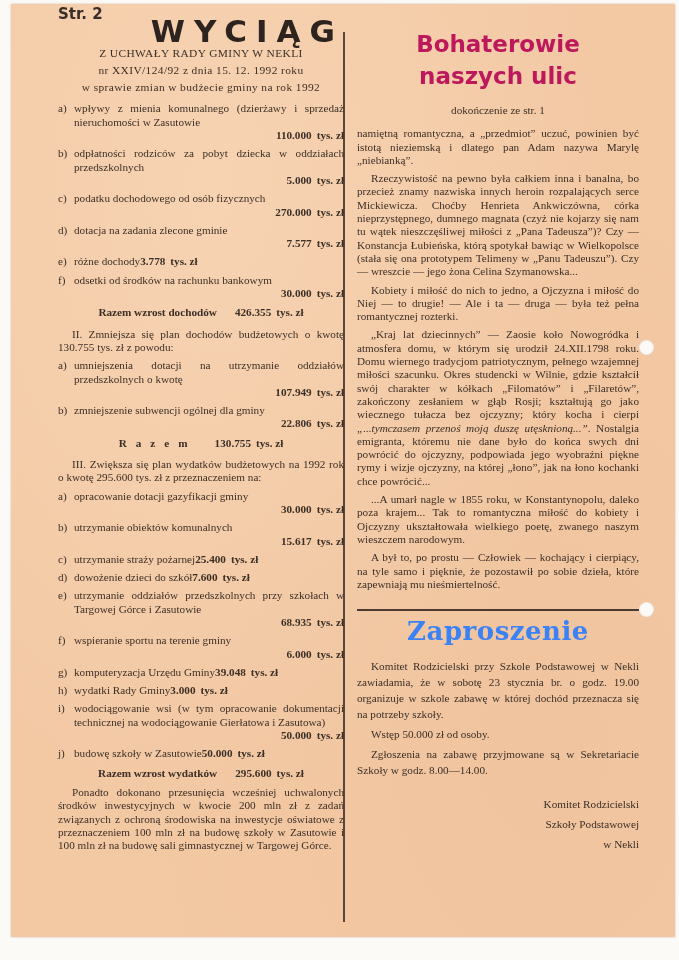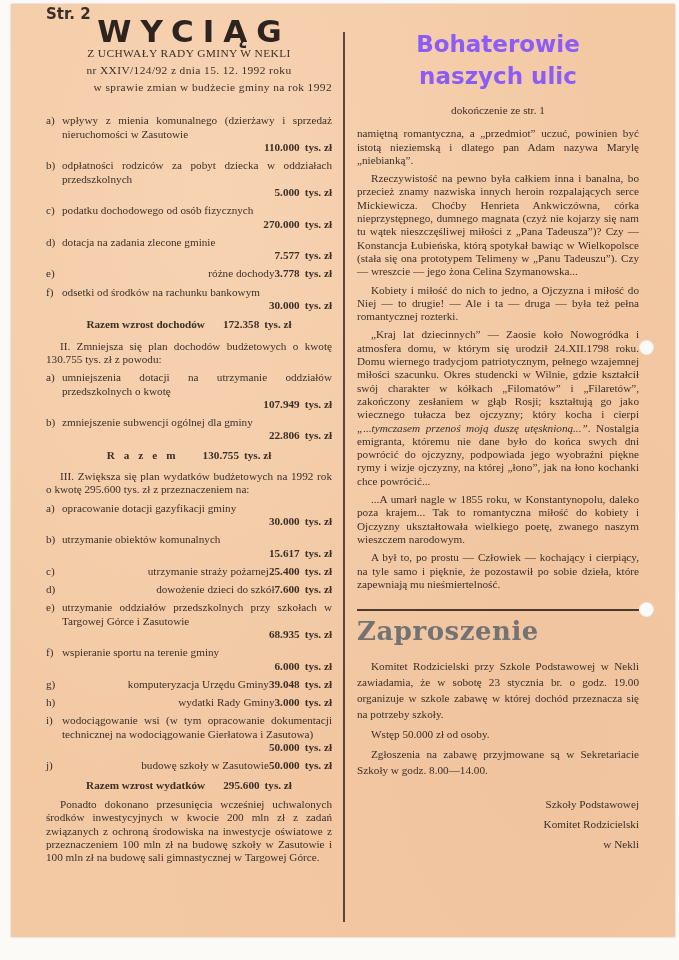--- a/index.html
+++ b/index.html
@@ -6,61 +6,61 @@
   body{width:679px;height:960px;background:#fbfaf7;position:relative;overflow:hidden;
        font-family:"Liberation Serif","DejaVu Serif",serif;color:#3b2f27;}
   .paper{position:absolute;left:11px;top:4px;width:664px;height:933px;
          background:#f3c9a4;
          background-image:radial-gradient(ellipse at 30% 20%,rgba(255,230,205,.35),transparent 60%),
                           radial-gradient(ellipse at 80% 80%,rgba(230,180,140,.25),transparent 60%);
          box-shadow:0 0 2px rgba(120,80,50,.35);}
   .hole{position:absolute;width:15px;height:15px;border-radius:50%;background:#fbfaf7;
         box-shadow:inset 0 0 2px rgba(0,0,0,.15);}
   .col-rule{position:absolute;left:343px;top:32px;width:1.5px;height:890px;background:#5b463a;}
-  .left{position:absolute;left:46px;top:8px;width:286px;font-size:11.2px;line-height:13.3px;}
+  .left{position:absolute;left:58px;top:8px;width:286px;font-size:11.2px;line-height:13.3px;}
   .right{position:absolute;left:357px;top:28px;width:282px;font-size:11.2px;line-height:13.3px;}
   .pageno{font-family:"DejaVu Sans",sans-serif;font-size:15px;font-weight:bold;color:#3a2e28;margin:0 0 2px 0;}
-  .wyciag{font-family:"DejaVu Sans",sans-serif;font-weight:bold;font-size:31px;letter-spacing:9px;text-align:center;margin:4px 0 8px 10px;color:#2e241f;}
+  .wyciag{font-family:"DejaVu Sans",sans-serif;font-weight:bold;font-size:31px;letter-spacing:9px;text-align:right;margin:4px 0 8px 10px;color:#2e241f;}
   .sub{text-align:center;margin:0 0 4px 0;font-size:11.4px;letter-spacing:.4px;}
   .p{margin:0;text-indent:14px;text-align:justify;}
   .item{display:flex;margin:5px 0 0 0;}
   .item .lbl{width:16px;flex:none;}
   .item .txt{flex:1;text-align:justify;}
   .amt{display:flex;justify-content:flex-end;font-weight:bold;}
   .amt .u{font-weight:bold;margin-left:5px;}
-  .inline-amt{display:flex;justify-content:flex-end;}
+  .inline-amt{display:flex;justify-content:flex-start;}
   .total{display:flex;justify-content:center;font-weight:bold;margin:6px 0 6px 0;}
   .total .lab{margin-right:18px;}
   .total .lab.sp{letter-spacing:9px;}
-  h2.boh{font-family:"DejaVu Sans",sans-serif;font-weight:bold;font-size:23px;line-height:32px;text-align:center;margin:0 0 12px 0;color:#8b5cf6;}
+  h2.boh{font-family:"DejaVu Sans",sans-serif;font-weight:bold;font-size:23px;line-height:32px;text-align:center;margin:0 0 12px 0;color:#be185d;}
   .cont{text-align:center;margin:0 0 10px 0;}
   .rp{margin:0 0 5px 0;text-indent:14px;text-align:justify;}
   .rp.first{text-indent:0;}
   .sig{text-align:right;margin:10px 0 0 0;}
   .hr{height:2px;background:#4d3b30;margin:18px 0 14px 0;}
-  h2.zap{font-family:"DejaVu Serif",serif;font-weight:bold;font-size:26px;text-align:left;margin:0 0 20px 0;color:#737373;letter-spacing:.5px;}
+  h2.zap{font-family:"DejaVu Serif",serif;font-weight:bold;font-size:26px;text-align:center;margin:0 0 20px 0;color:#3b82f6;letter-spacing:.5px;}
   .zp{margin:0 0 4px 0;text-indent:14px;text-align:justify;line-height:16px;}
   .sigblock{text-align:right;margin-top:16px;line-height:20px;}
   em{font-style:italic;}
 </style>
 </head>
 <body>
 
 <div class="paper">
   <div class="hole" style="left:628px;top:336px;"></div>
   <div class="hole" style="left:628px;top:598px;"></div>
 </div>
 <div class="col-rule"></div>
 
 <div class="left">
   <div class="pageno">Str. 2</div>
   <div class="wyciag">WYCIĄG</div>
   <div class="sub">Z UCHWAŁY RADY GMINY W NEKLI</div>
   <div class="sub">nr XXIV/124/92 z dnia 15. 12. 1992 roku</div>
-  <div class="sub" style="margin-bottom:20px;text-align:right;">w sprawie zmian w budżecie gminy na rok 1992</div>
+  <div class="sub" style="margin-bottom:8px;">w sprawie zmian w budżecie gminy na rok 1992</div>
 
   <div id="s1">
       <div class="item-wrap">
         <div class="item">
           <span class="lbl">a)</span>
           <span class="txt">wpływy z mienia komunalnego (dzierżawy i sprzedaż nieruchomości w Zasutowie</span>
         </div>
         <span class="amt">
           <span>110.000</span>
           <span class="u">tys. zł</span>
@@ -113,21 +113,21 @@
           <span class="lbl">f)</span>
           <span class="txt">odsetki od środków na rachunku bankowym</span>
         </div>
         <span class="amt">
           <span>30.000</span>
           <span class="u">tys. zł</span>
         </span>
       </div>
       <div class="total">
         <span class="lab">Razem wzrost dochodów</span>
-        <span>172.358</span>
+        <span>426.355</span>
         <span style="margin-left: 5px;">tys. zł</span>
       </div>
     </div>
   <div id="s2">
       <p class="p" style="margin-top: 8px; font-family: Liberation Serif, serif;">II. Zmniejsza się plan dochodów budżetowych o kwotę 130.755 tys. zł z powodu:</p>
       <div class="item-wrap">
         <div class="item">
           <span class="lbl">a)</span>
           <span class="txt">umniejszenia dotacji na utrzymanie oddziałów przedszkolnych o kwotę</span>
         </div>
@@ -287,17 +287,17 @@
   <p class="rp">...A umarł nagle w 1855 roku, w Konstantynopolu, daleko poza krajem... Tak to romantyczna miłość do kobiety i Ojczyzny ukształtowała wielkiego poetę, zwanego naszym wieszczem narodowym.</p>
   <p class="rp">A był to, po prostu — Człowiek — kochający i cierpiący, na tyle samo i pięknie, że pozostawił po sobie dzieła, które zapewniają mu nieśmiertelność.</p>
 
   <div class="hr"></div>
 
   <h2 class="zap">Zaproszenie</h2>
   <p class="zp">Komitet Rodzicielski przy Szkole Podstawowej w Nekli zawiadamia, że w sobotę 23 stycznia br. o godz. 19.00 organizuje w szkole zabawę w której dochód przeznacza się na potrzeby szkoły.</p>
   <p class="zp">Wstęp 50.000 zł od osoby.</p>
   <p class="zp">Zgłoszenia na zabawę przyjmowane są w Sekretariacie Szkoły w godz. 8.00—14.00.</p>
   <div class="sigblock">
+    <div>Komitet Rodzicielski</div>
     <div>Szkoły Podstawowej</div>
-    <div>Komitet Rodzicielski</div>
     <div>w Nekli</div>
   </div>
 </div>
 
 </body></html>

